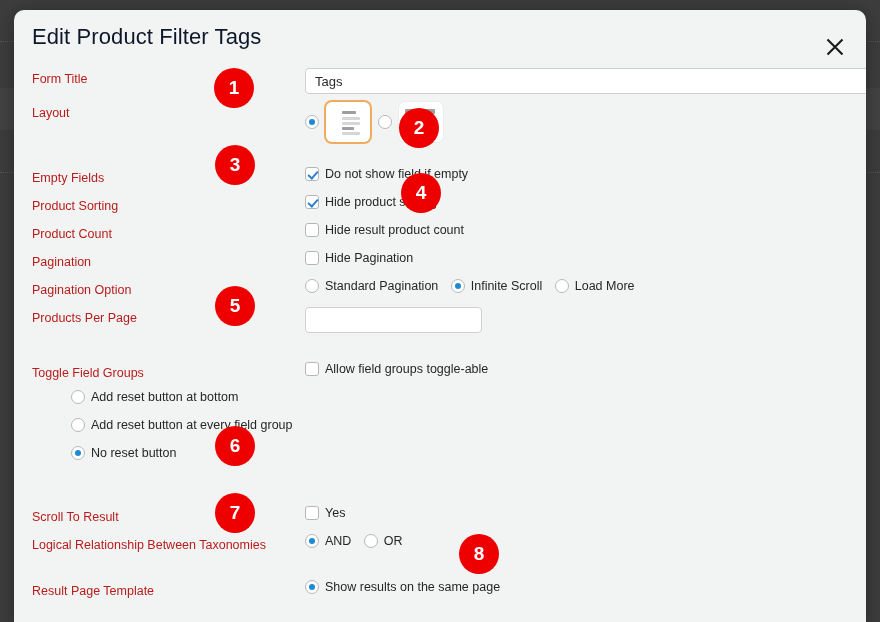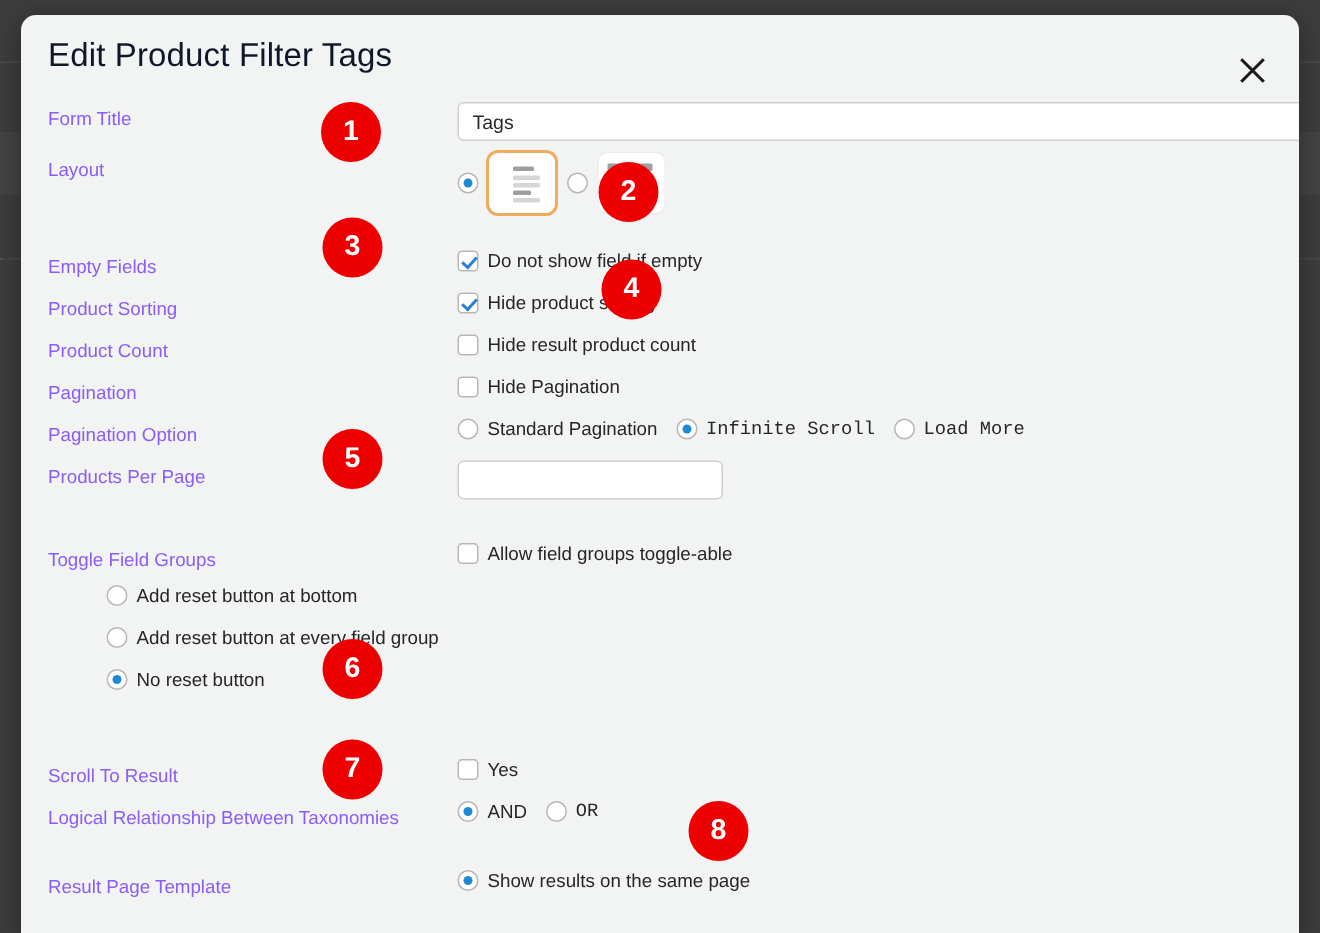--- a/index.html
+++ b/index.html
@@ -53,21 +53,21 @@
 
   .row {
     display: flex;
     align-items: flex-start;
     min-height: 28px;
   }
   .row-label {
     width: 234px;
     flex: 0 0 234px;
     font-size: 12.5px;
-    color: #8b5cf6;
+    color: #b91c1c;
     line-height: 15px;
     padding-top: 6px;
   }
   .row-field {
     flex: 1 1 auto;
     padding-top: 2px;
     margin-left: 39px;
   }
 
   
@@ -81,21 +81,21 @@
     padding: 0 9px;
     line-height: 24px;
     outline: none;
     font-family: "Liberation Sans", sans-serif;
   }
   .text-input.wide { width: 571px; }
   .text-input.narrow { width: 177px; }
 
   
   .opt { display: inline-flex; align-items: center; margin: 0; }
-  .opt + .opt { margin-left: 8px; font-family: Liberation Mono, monospace; }
+  .opt + .opt { margin-left: 8px; }
   .opt-label {
     font-size: 12.5px;
     color: #262626;
     margin-left: 6px;
     white-space: nowrap;
   }
   .cbox {
     width: 14px; height: 14px;
     border: 1px solid #b7b7b7;
     border-radius: 3px;

